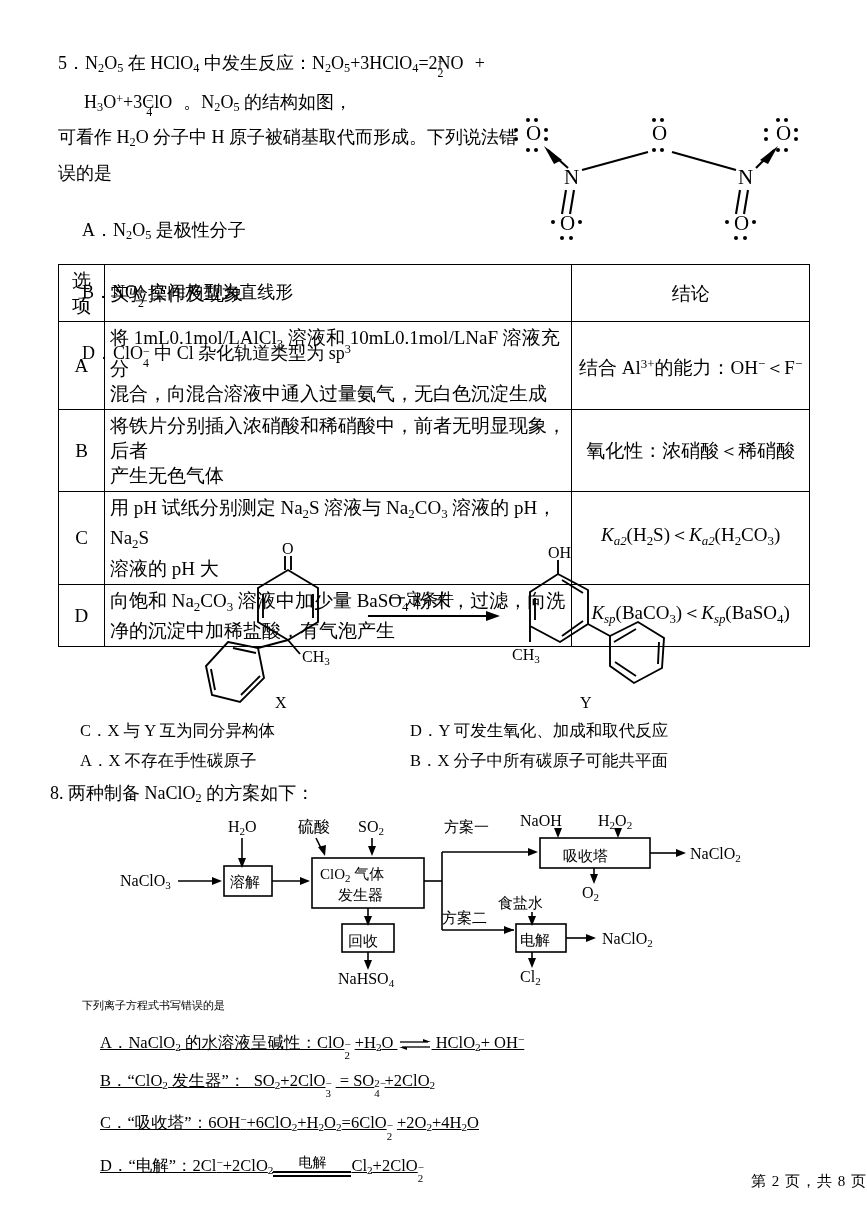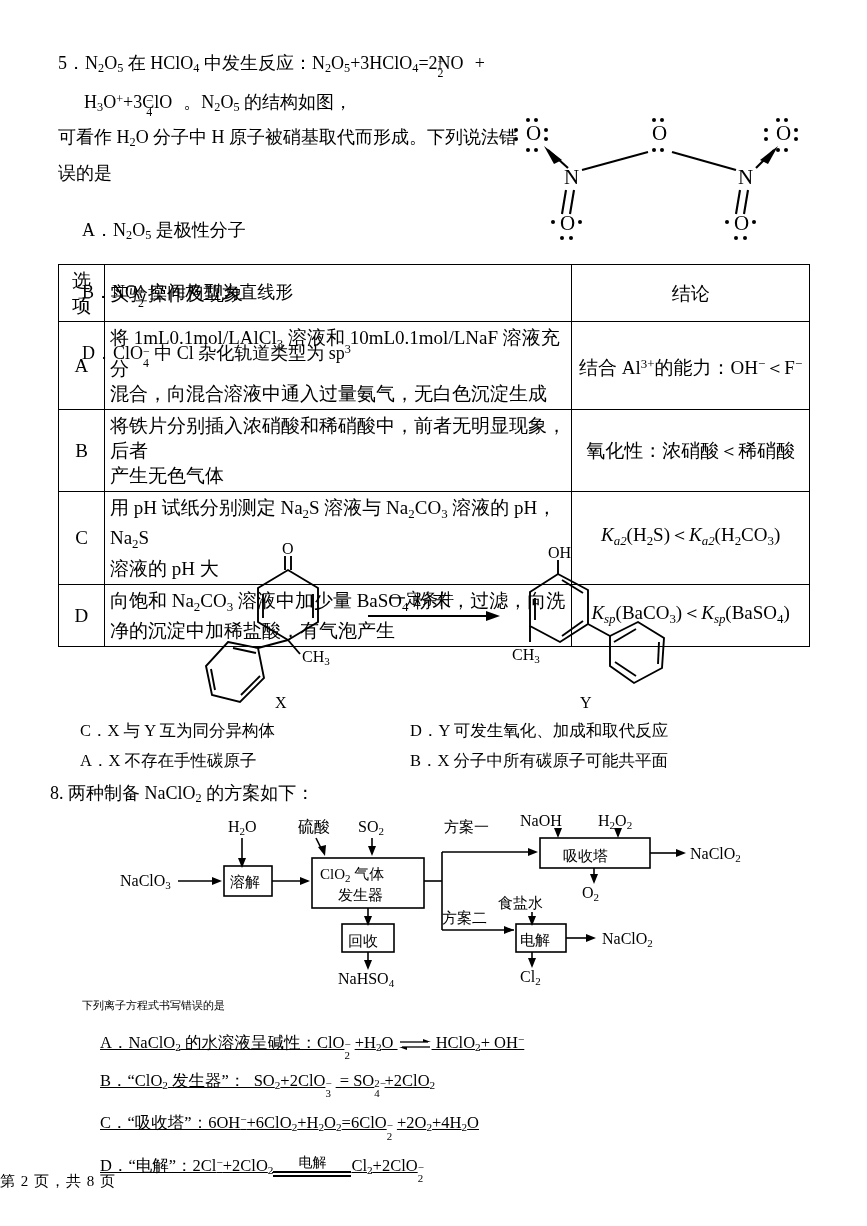--- a/index.html
+++ b/index.html
@@ -71,21 +71,21 @@
     content: ""; position: absolute; left: 0; width: 78px; height: 1.4px; background: #000;
   }
   .eqcond .bars::before { top: 1px; }
   .eqcond .bars::after { top: 5px; }
 
   .revarrow { display: inline-block; position: relative; width: 34px; height: 14px;
               vertical-align: middle; }
 
   
   #footer { position: absolute; left: 0; top: 1172px; width: 867px;
-            text-align: left; font-size: 15px; letter-spacing: 1px; }
+            text-align: right; font-size: 15px; letter-spacing: 1px; }
 
   svg { display: block; overflow: visible; }
   text { font-family: "Liberation Serif", serif; }
 </style>
 </head>
 <body>
 
 <div class="page">
 
   <div id="q5">

